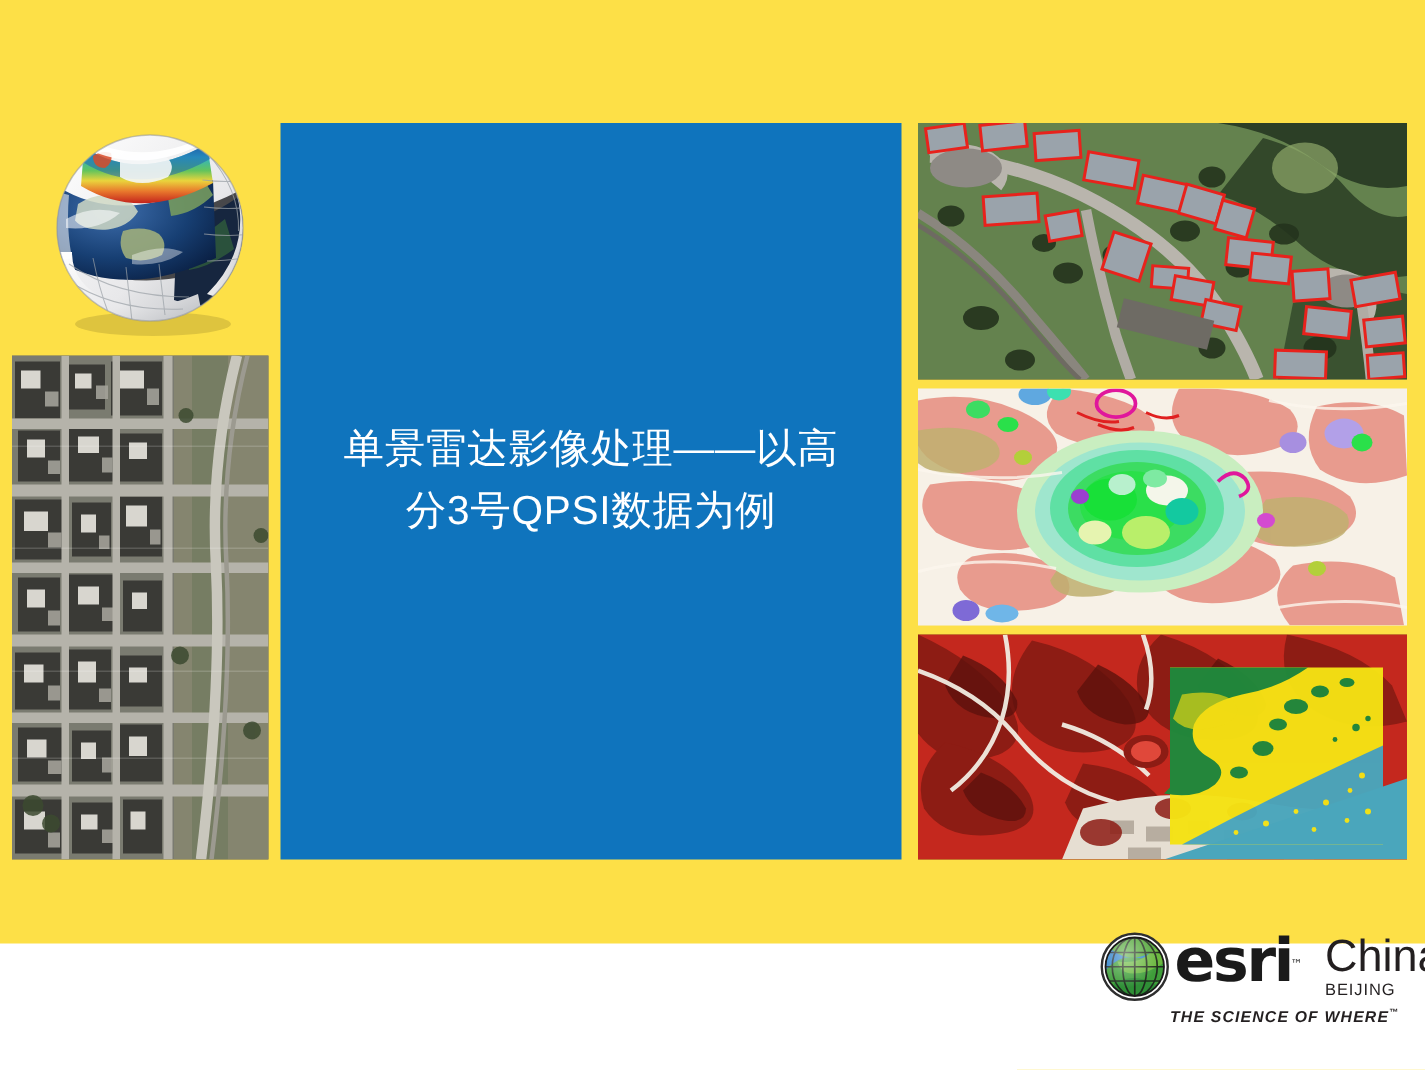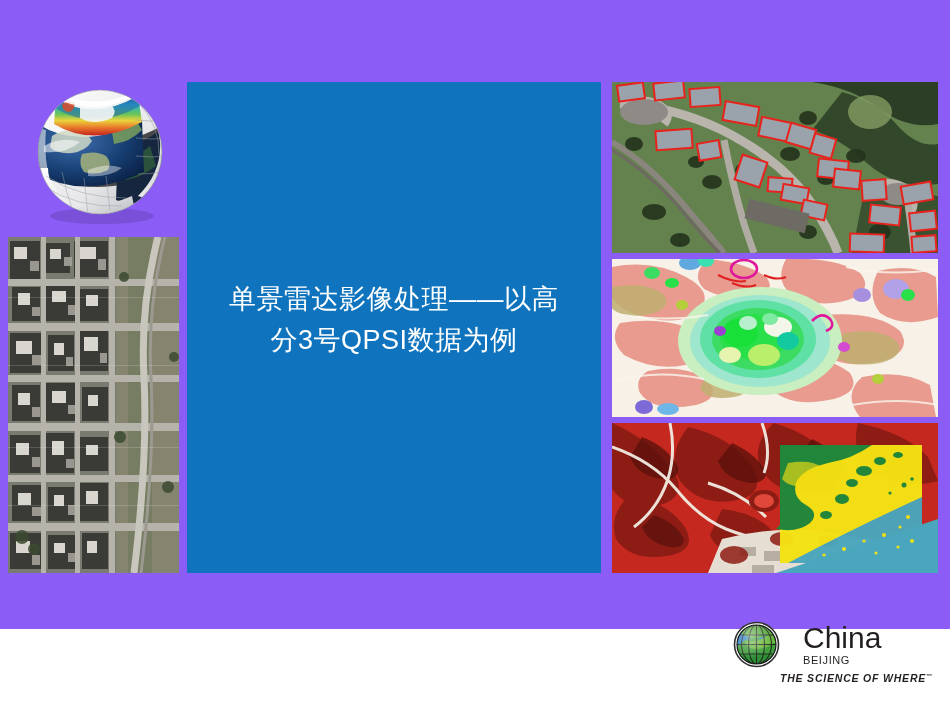--- a/index.html
+++ b/index.html
@@ -13,21 +13,21 @@
     position: relative;
     overflow: hidden;
     font-family: "Liberation Sans", "DejaVu Sans", sans-serif;
   }
 
   .slide {
     position: absolute;
     left: 0; top: 0;
     width: 950px;
     height: 629px;
-    background: #8b5cf6;
+    background: #fde047;
   }
 
   
   .title-panel {
     position: absolute;
     left: 187px;
     top: 82px;
     width: 414px;
     height: 491px;
     background: #0f74bd;
@@ -611,20 +611,24 @@
             <path d="M 4 14 L 43 14"></path>
             <path d="M 3 23.5 L 44 23.5"></path>
             <path d="M 4 33 L 43 33"></path>
             <path d="M 23.5 4 L 23.5 43"></path>
           </g>
           <circle cx="23.5" cy="23.5" r="19.5" fill="url(#egShade)"></circle>
           <circle cx="23.5" cy="23.5" r="19.5" fill="none" stroke="#1a1a1a" stroke-width="1.2"></circle>
         </svg>
       </div>
 
+      <div class="logo-word">
+        <span>esri</span>
+        <span class="logo-tm">™</span>
+      </div>
 
       <div class="logo-divider"></div>
 
       <div class="logo-china">
         <div class="logo-china-main">China</div>
         <div class="logo-china-sub">BEIJING</div>
       </div>
     </div>
 
     <div class="logo-tagline">

